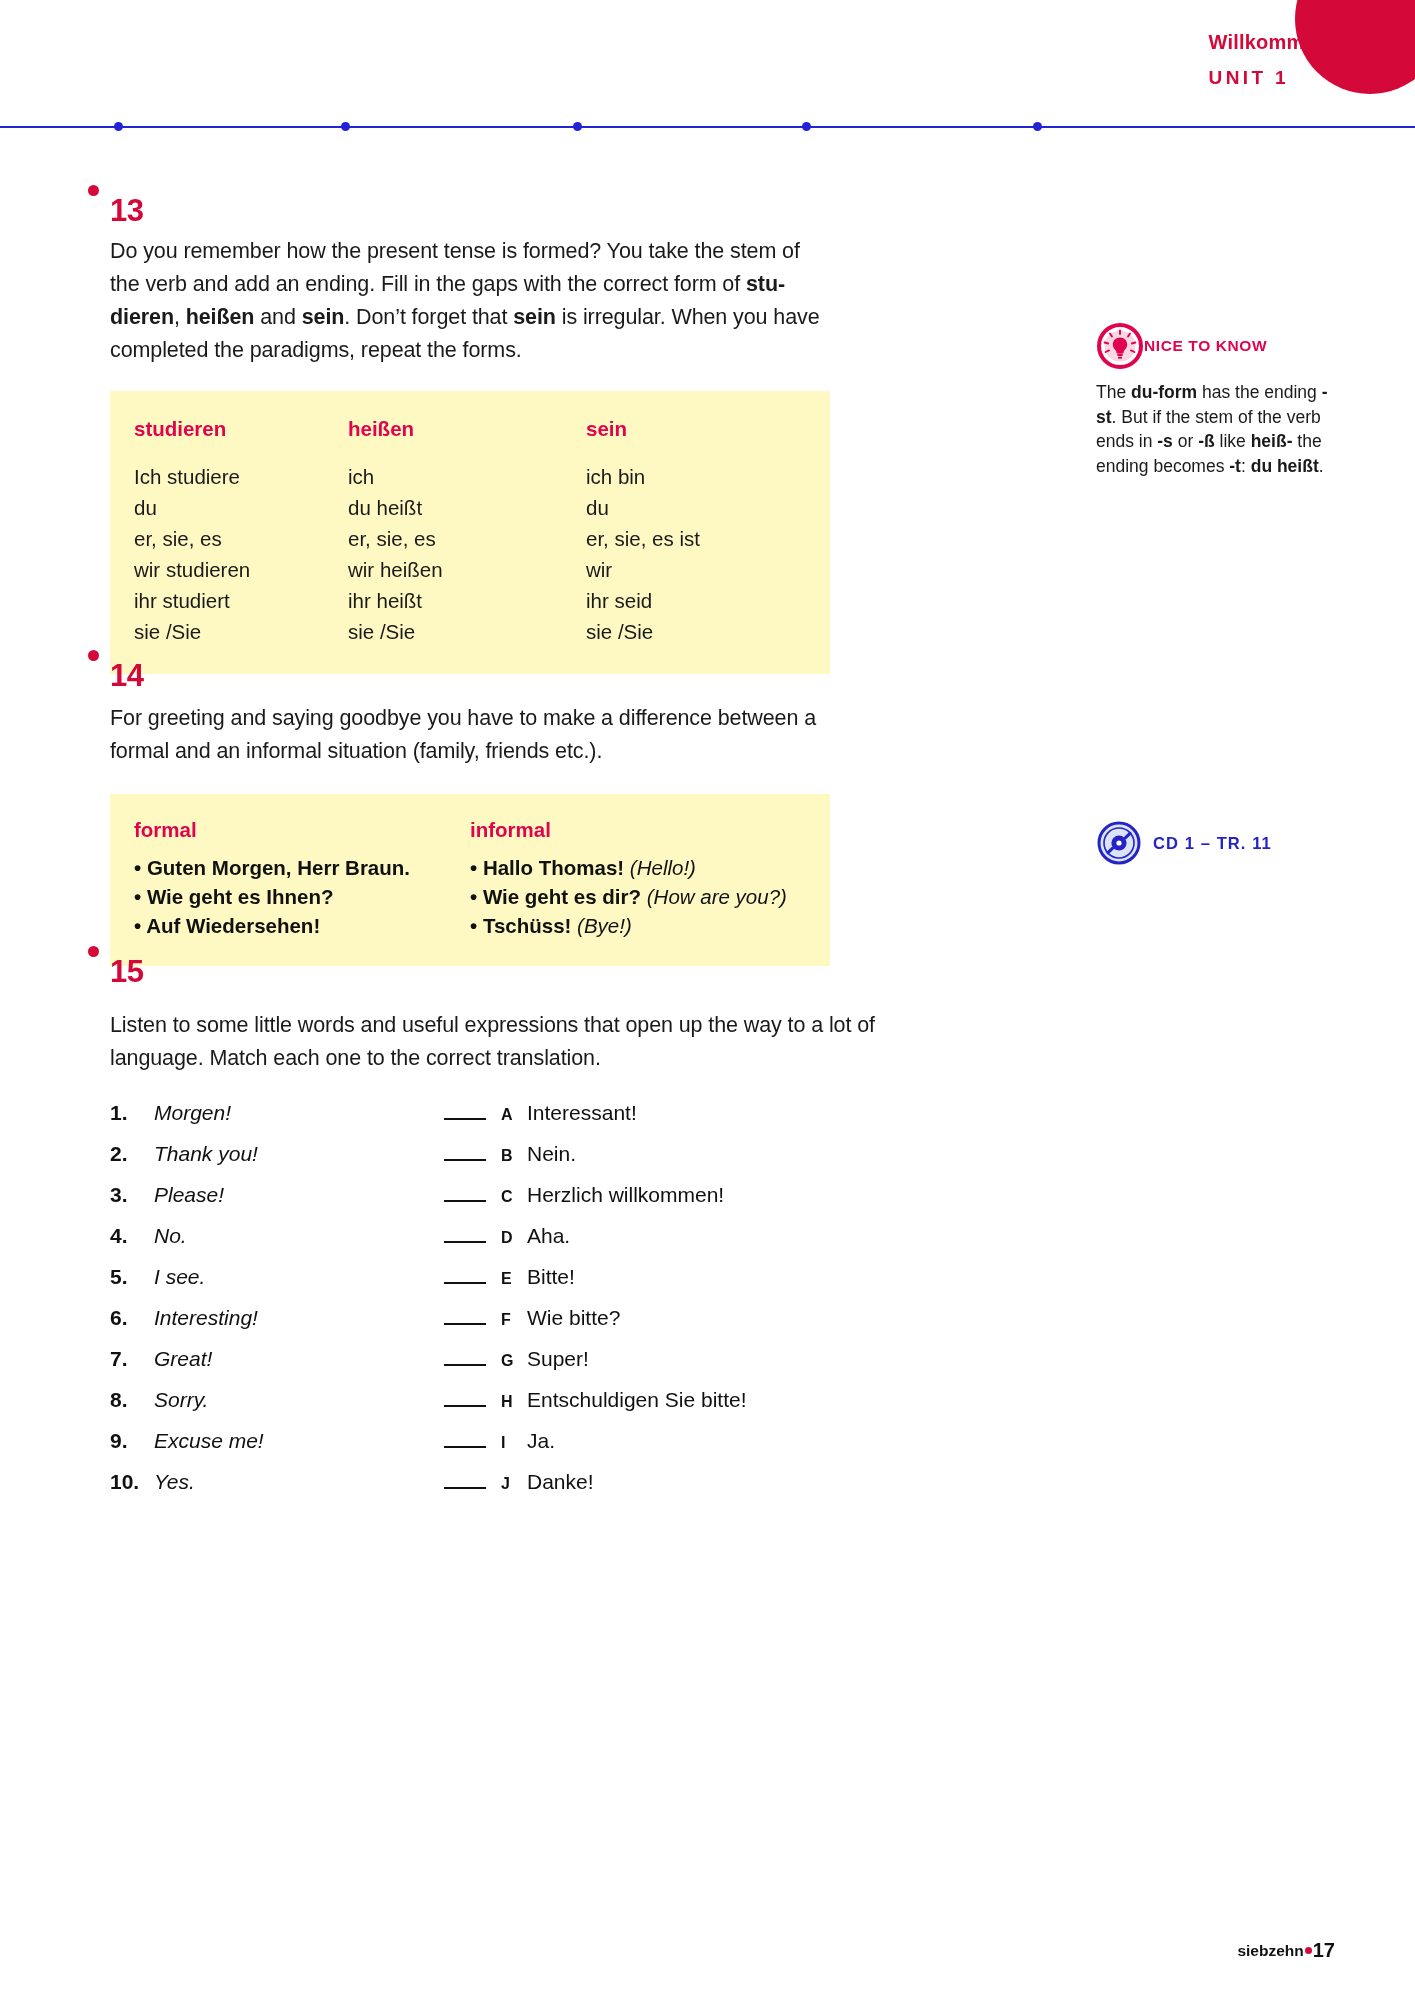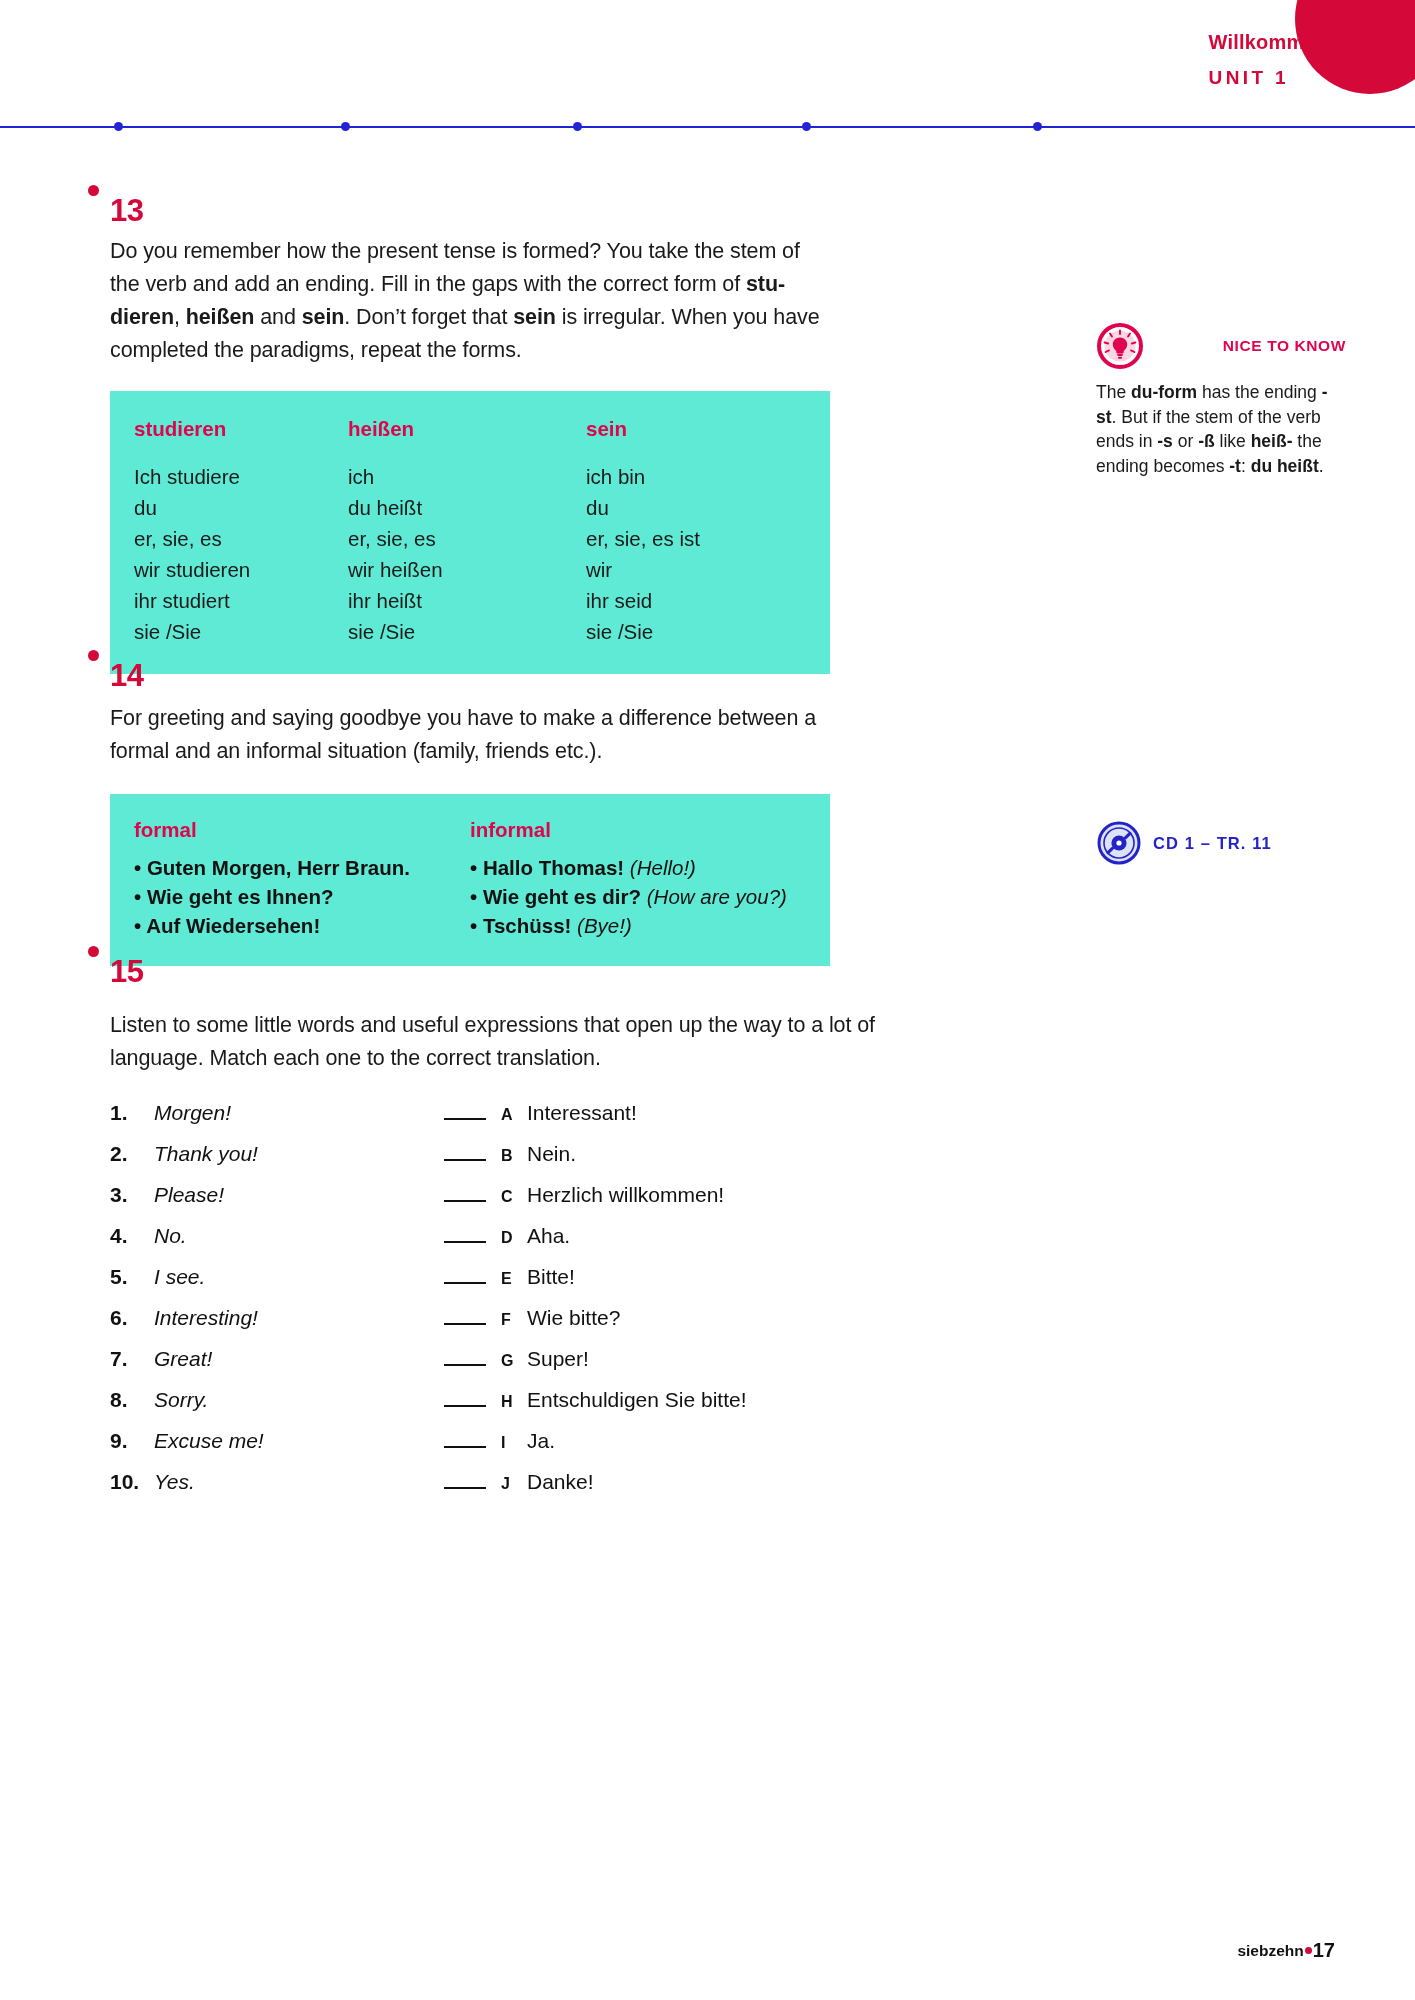--- a/index.html
+++ b/index.html
@@ -109,21 +109,21 @@
   .para {
     font-size: 21.5px;
     line-height: 1.53;
     color: #1a1a1a;
     letter-spacing: -0.1px;
   }
   .para b { font-weight: bold; }
 
   
   .pink-box {
-    background: #5eead4;
+    background: #fef9c3;
     padding: 26px 0 26px 0;
   }
 
   .conj-table {
     display: flex;
     width: 100%;
   }
   .conj-col {
     flex: 0 0 auto;
   }
@@ -209,21 +209,20 @@
     position: absolute;
     left: 1096px;
     width: 250px;
   }
 
   .ntk-head {
     display: flex;
     align-items: center;
     gap: 0;
     margin-bottom: 10px;
-    justify-content: space-between;
   }
   .bulb-icon {
     width: 48px;
     height: 48px;
     flex: 0 0 48px;
   }
   .ntk-title {
     color: #e0044d;
     font-size: 15.5px;
     font-weight: bold;

